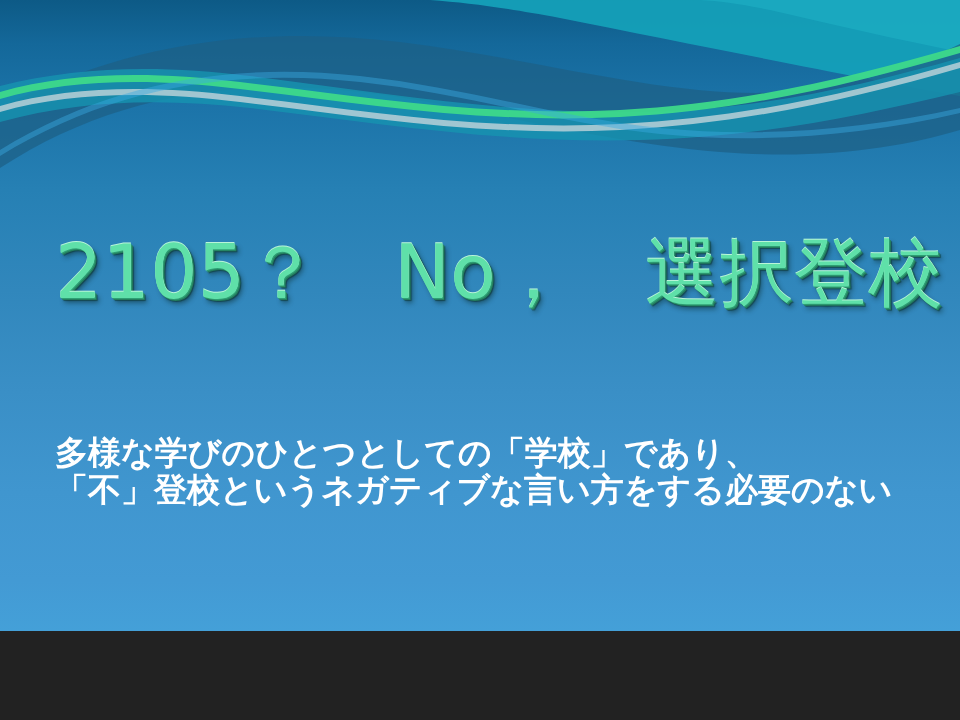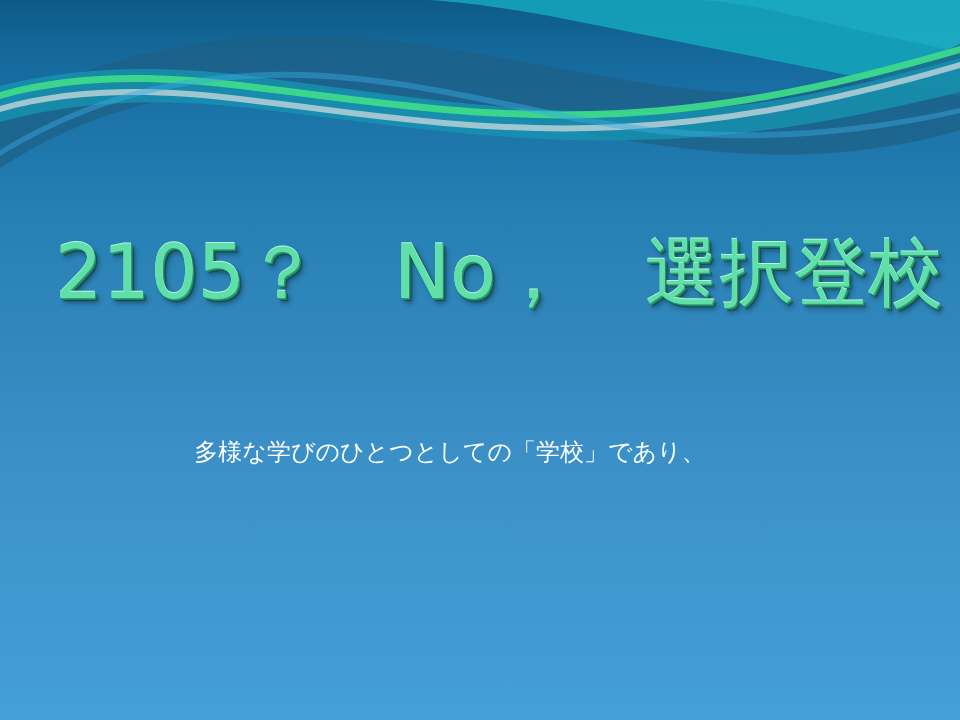--- a/index.html
+++ b/index.html
@@ -1,35 +1,34 @@
 <!DOCTYPE html>
 <html lang="ja"><head>
 <meta charset="utf-8">
 <title>Slide</title>
 <style>
   html,body{margin:0;padding:0;background:#222;}
   *{box-sizing:border-box;}
 
   #slide{
     position:relative;
-    width:960px;height:720px;
+    width:960px;height:631px;
     overflow:hidden;
     font-family:"Liberation Sans","DejaVu Sans",sans-serif;
     
     background:linear-gradient(180deg,
        #0d5a86 0%,
        #14689a 7%,
        #1b73a8 16%,
        #2680b4 30%,
        #3187bc 46%,
        #3a8fc6 62%,
        #4096cf 78%,
        #439ad4 92%,
        #44a0d8 100%);
-    text-align:center;
   }
 
   
   #waves{
     position:absolute;left:0;top:0;width:960px;height:230px;
     pointer-events:none;
   }
 
   
   #title-box{
@@ -55,22 +54,22 @@
   }
 
   
   #body-box{
     position:absolute;
     left:55px; top:434px;
     width:790px;
   }
   .body-line{
     font-family:"DejaVu Sans","Liberation Sans",sans-serif;
-    font-weight:normal;
-    font-size:24px;
+    font-weight:bold;
+    font-size:33px;
     line-height:37px;
     color:#ffffff;
     white-space:nowrap;
     letter-spacing:0px;
   }
 </style>
 </head>
 <body>
 
 <div id="slide">
@@ -101,15 +100,16 @@
              C760,138 860,130 960,108 L960,113 C860,136 760,144 660,134
              C560,124 470,94 360,82 C230,68 110,88 0,156 Z" fill="#3aa8e0" opacity="0.45"></path>
   </svg>
 
   <div id="title-box">
     <div id="title-text">2105？　No，　選択登校</div>
   </div>
 
   <div id="body-box">
     <div class="body-line">多様な学びのひとつとしての「学校」であり、</div>
+    <div class="body-line">「不」登校というネガティブな言い方をする必要のない</div>
   </div>
 
 </div>
 
 </body></html>

